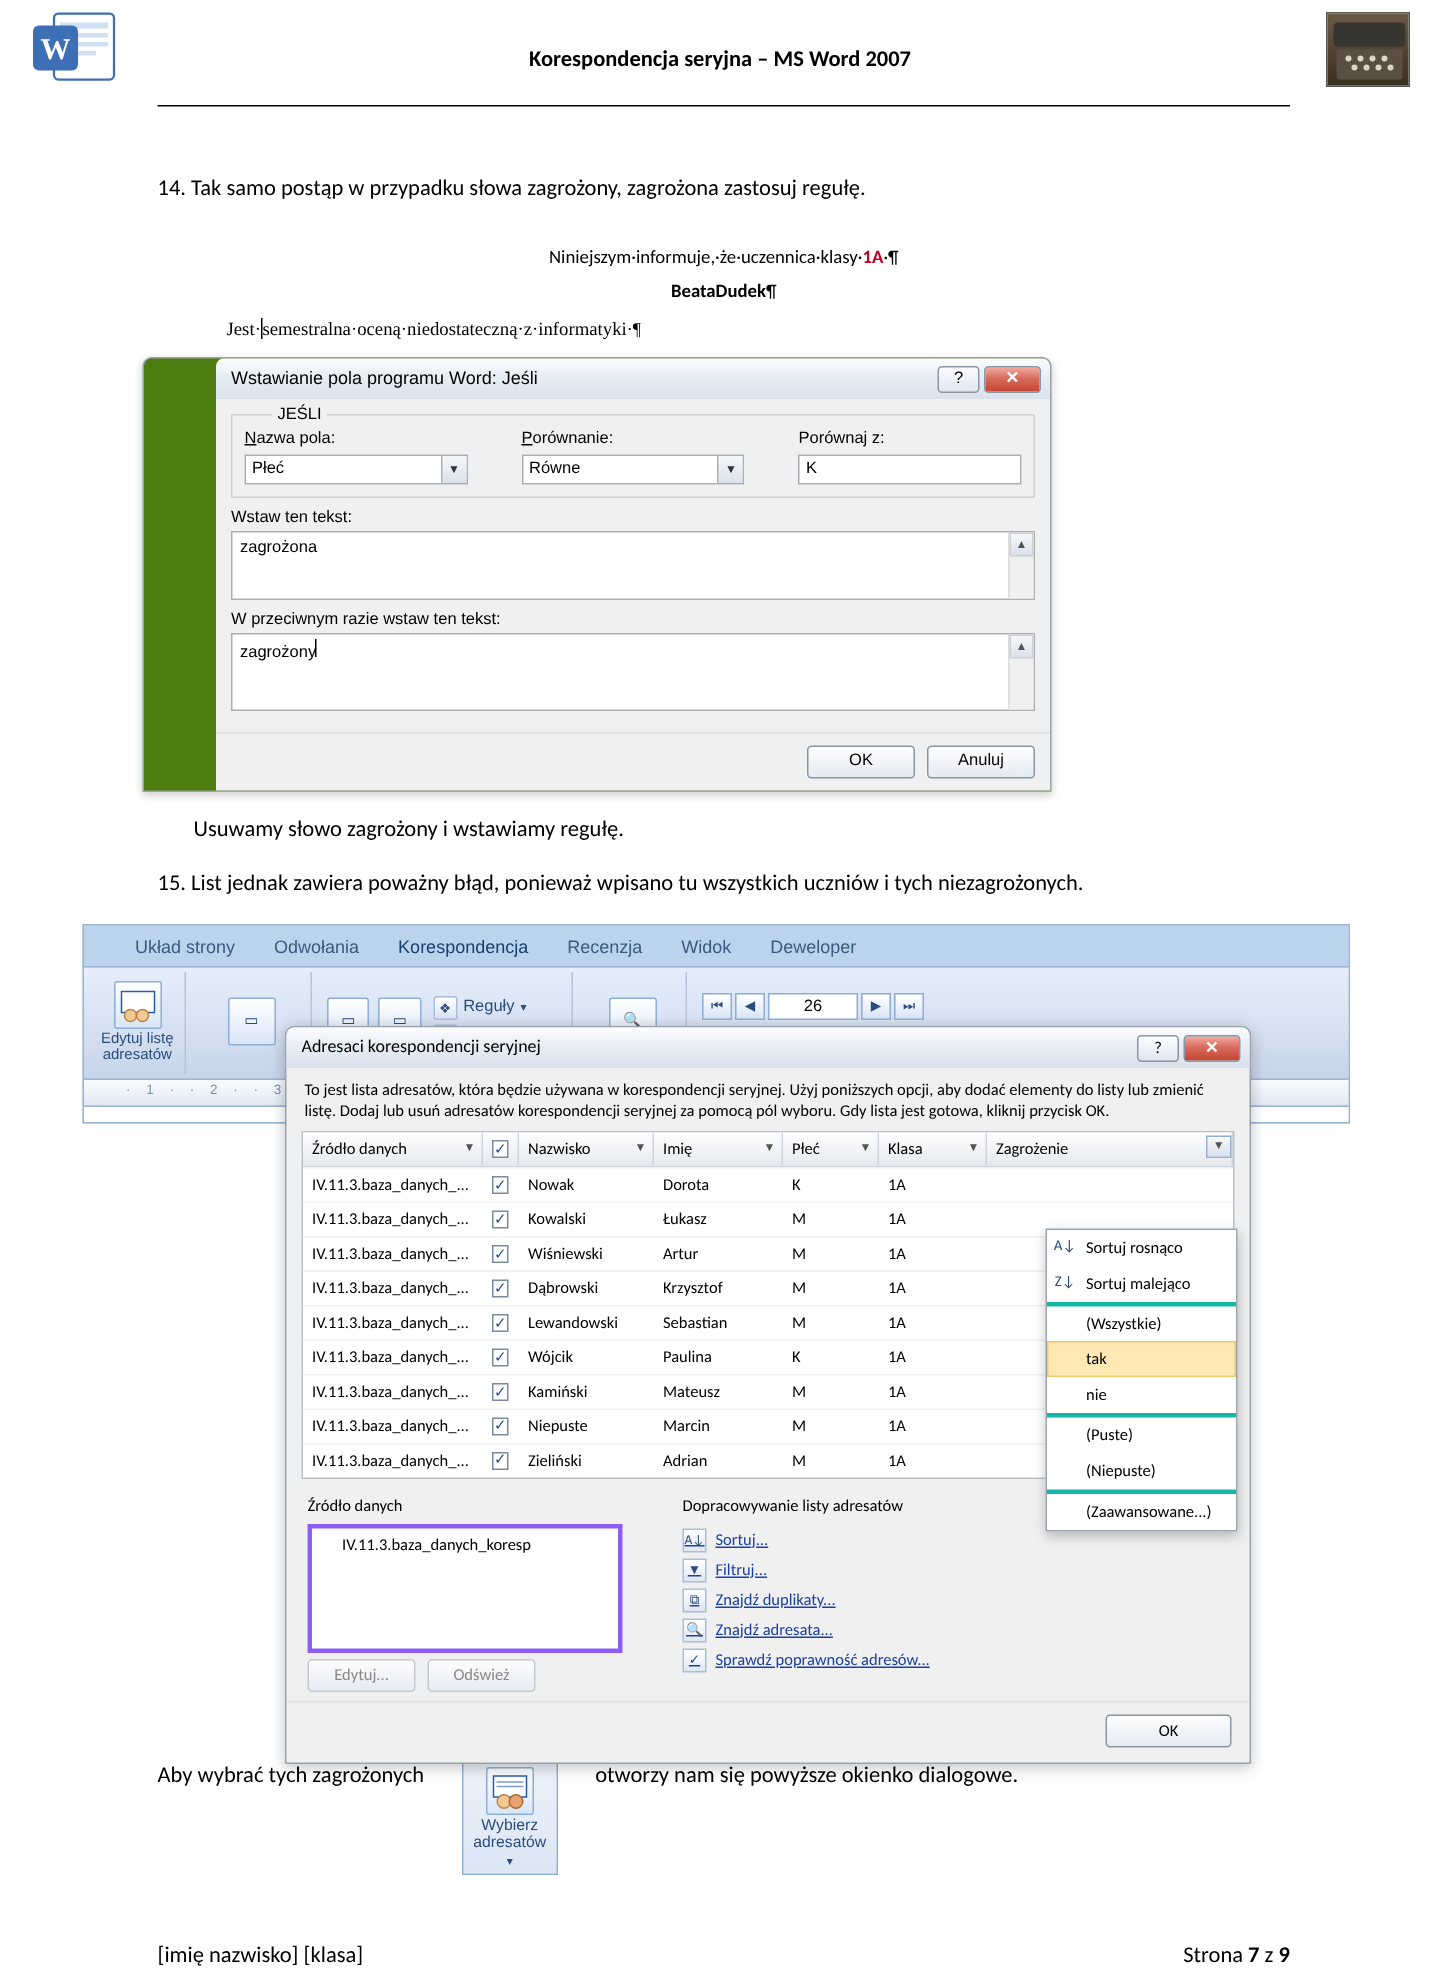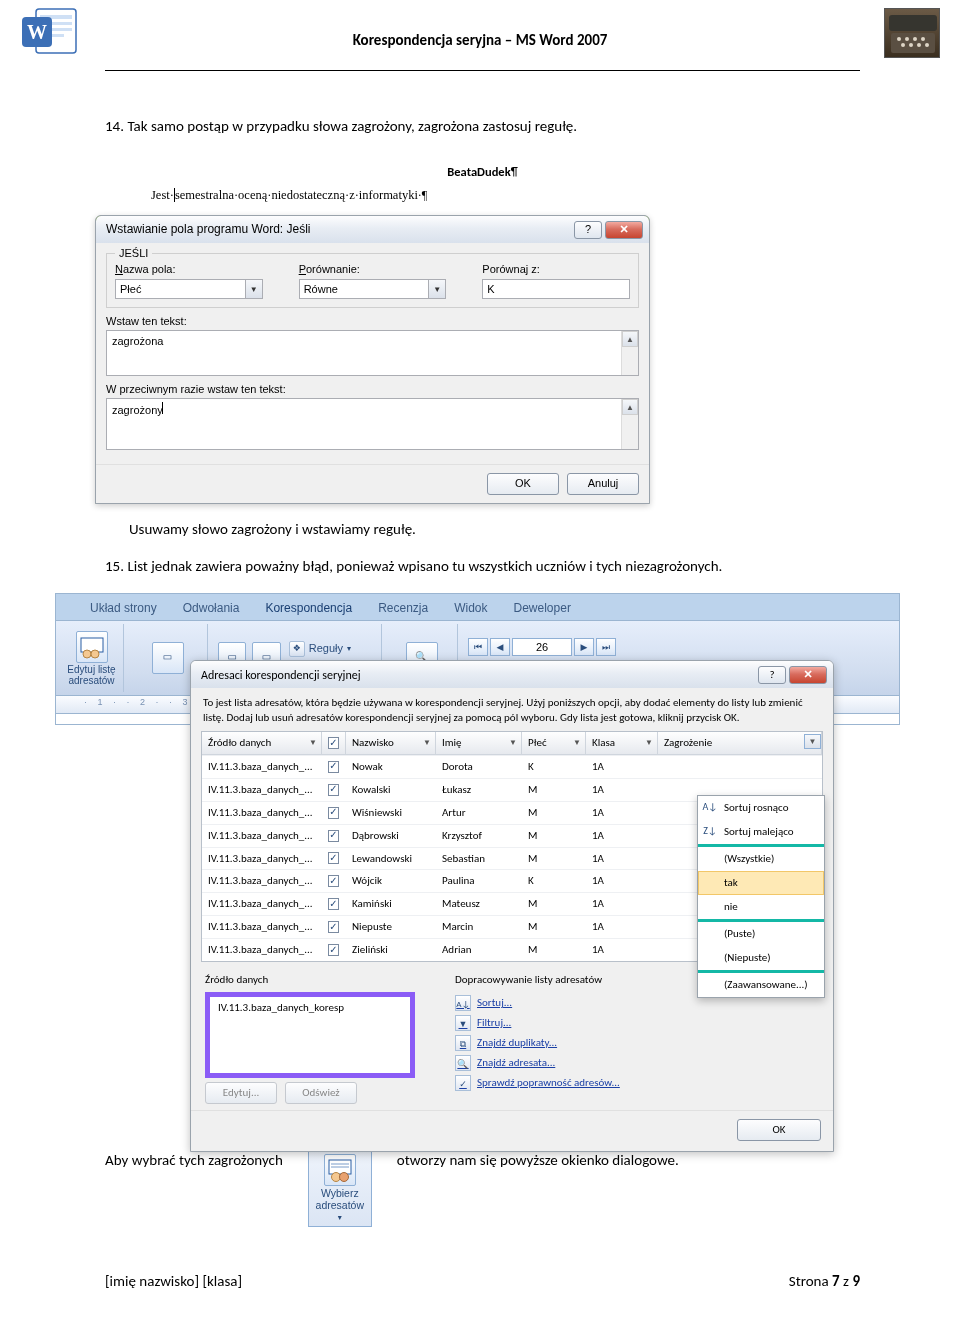--- a/index.html
+++ b/index.html
@@ -49,22 +49,23 @@
   .doc-line1 { margin: 5px 0; }
   .doc-class { color: #c00020; font-weight: bold; }
   .pilcrow { font-size: 12px; }
   .dialog {
     margin: 10px 0 15px -10px;
     background: #4d7c0f;
     border: 1px solid #9aa3ac;
     border-radius: 6px 6px 0 0;
     font-family: "Segoe UI", Tahoma, sans-serif;
     font-size: 11px;
-    width: 555px;
+    width: 606px;
     box-shadow: 0 2px 6px rgba(0,0,0,0.2);
+    padding-left: 48px;
   }
   .dlg-titlebar {
     background: linear-gradient(#fdfdfe,#e8edf4 45%,#d9e1ec);
     padding: 5px 6px 4px 10px;
     display: flex; align-items: center;
     border-top-left-radius: 5px; border-top-right-radius: 5px;
   }
   .dlg-title { flex: 1; font-size: 12px; }
   .help-btn, .close-btn {
     width: 28px; height: 18px;
@@ -84,21 +85,21 @@
   .fieldset {
     border: 1px solid #cfcfcf;
     padding: 8px;
     position: relative;
     margin-top: 4px;
     margin-bottom: 6px;
     background: #f0f0f0;
   }
   .fieldset .legend {
     position: absolute;
-    top: -8px; left: 8px;
+    top: -8px; left: 26px;
     background: #f0f0f0;
     padding: 0 4px;
     font-size: 11px;
   }
   .row3 { display: flex; gap: 36px; justify-content: flex-end; }
   .col { flex: 1; display: flex; flex-direction: column; }
   .lbl { margin-bottom: 2px; font-size: 11px; }
   .underline-first::first-letter { text-decoration: underline; }
   .combo, .textbox {
     border: 1px solid #abadb3;
@@ -279,24 +280,24 @@
     font-size:10px; color:#2a4d7c;
   }
   .below-grid {
     display: flex;
     padding: 10px 14px 6px 14px;
     gap: 40px;
     font-size: 11px;
   }
   .src-col { width: 210px; }
   .src-list {
-    border: 5px solid #8b5cf6;
+    border: 3px solid #8b5cf6;
     background: #fff;
     height: 86px;
-    padding: 3px 8px;
+    padding: 3px 20px;
     margin: 4px 0;
     font-size: 11px;
   }
   .src-btns { display:flex; gap:8px;}
   .src-btns .btn { color:#888; border-color:#c5c9cf;}
   .refine-col .rlink {
     display:flex; align-items:center; gap:6px;
     color:#1a3fa5; text-decoration:underline;
     margin: 2px 0; padding: 1px 0;
   }
@@ -367,20 +368,23 @@
 <hr class="hdr-line">
 
 <div class="body">
 
   <p>
     <span class="para-num">14.</span>
     <span>Tak samo postąp w przypadku słowa zagrożony, zagrożona zastosuj regułę.</span>
   </p>
 
   <div class="doc-text-block">
+    <div class="doc-line1">
+      <span>Niniejszym·informuje,·że·uczennica·klasy·</span><span class="doc-class">1A</span><span class="pilcrow">·¶</span>
+    </div>
     <div class="doc-line1"><b><span>BeataDudek</span></b><span class="pilcrow">¶</span></div>
     <div class="doc-line1" style="text-align:left;margin-left:46px;font-family:Liberation Serif, serif;">
       <span>Jest·</span><span style="border-left:1px solid #000;"></span><span>semestralna·oceną·niedostateczną·z·informatyki</span><span class="pilcrow">·¶</span>
     </div>
   </div>
 
   <div class="dialog">
     <div class="dlg-titlebar">
       <span class="dlg-title">Wstawianie pola programu Word: Jeśli</span>
       <span class="help-btn">?</span>

